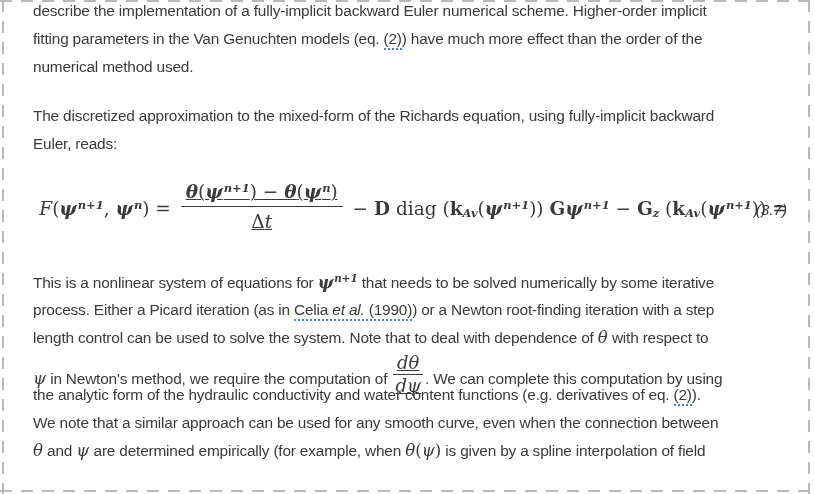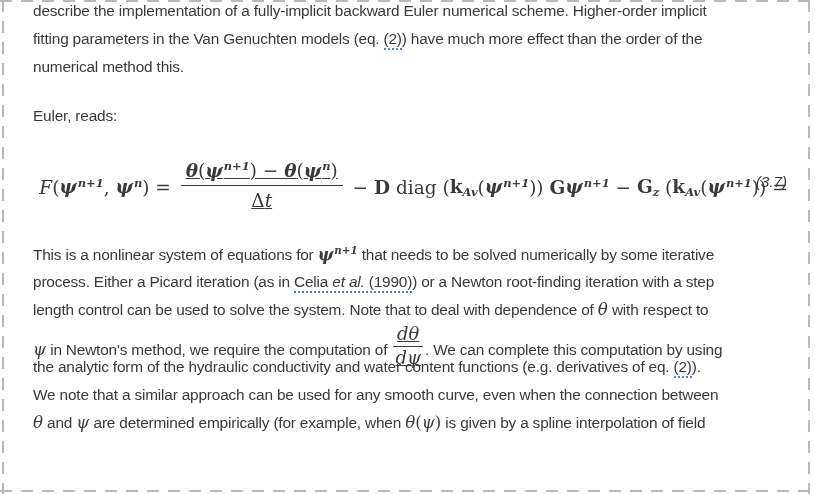--- a/index.html
+++ b/index.html
@@ -37,21 +37,21 @@
   
   .mx{font-family:"DejaVu Serif", serif;letter-spacing:0;}
   .para .mx{font-size:1.08em;}
   .mx.mi{font-style:italic;}
   .mx.mbi{font-style:italic;font-weight:700;}
   .mx.mb{font-weight:700;}
   .mx sup{font-size:0.62em;font-style:italic;vertical-align:baseline;position:relative;top:-0.55em;margin-left:1px;letter-spacing:0;}
   .mx sub{font-size:0.62em;font-style:italic;vertical-align:baseline;position:relative;top:0.22em;letter-spacing:0;}
 
   .eqwrap{position:relative;margin:12px 0 26px 5px;height:64px;
-    display:flex;align-items:flex-end;justify-content:center;}
+    display:flex;align-items:center;justify-content:center;}
   .eqbody{font-family:"DejaVu Serif", serif;font-size:18.5px;white-space:pre;letter-spacing:0;}
   .eqnum{position:absolute;right:2px;top:50%;transform:translateY(-50%);
     font-family:"Liberation Sans", sans-serif;font-size:15.4px;letter-spacing:-0.1px;font-style:italic;}
 
   .frac{display:inline-block;vertical-align:middle;text-align:center;margin:0 4px;transform:translateY(-3px);text-decoration:underline;}
   .frac .num{display:block;padding:0 5px 4px 5px;}
   .frac .den{display:block;border-top:1.4px solid var(--text);padding:4px 5px 0 5px;}
 
   .sfrac{font-size:11.5px;vertical-align:-8px;margin:0 2px;transform:none;line-height:1.1;}
   .sfrac .num{padding:0 2px 1px 2px;}
@@ -62,23 +62,24 @@
 
 <div class="crop h top"></div>
 <div class="crop h bottom"></div>
 <div class="crop v left"></div>
 <div class="crop v right"></div>
 
 <main class="doc">
   <p class="para first">
       <span class="tline">describe the implementation of a fully-implicit backward Euler numerical scheme. Higher-order implicit</span>
       <span class="tline">fitting parameters in the Van Genuchten models (eq. <span class="doclink">(2)</span>) have much more effect than the order of the</span>
-      <span class="tline">numerical method this.</span>
+      <span class="tline">numerical method used.</span>
     </p>
   <p class="para">
+      <span class="tline">The discretized approximation to the mixed-form of the Richards equation, using fully-implicit backward</span>
       <span class="tline">Euler, reads:</span>
     </p>
   <div class="eqwrap">
     <span class="eqbody"><span class="mx mi">F</span><span class="mx m">(</span><span class="mx mbi">ψ<sup>n+1</sup></span><span class="mx m">, </span><span class="mx mbi">ψ<sup>n</sup></span><span class="mx m">) = </span><span class="frac"><span class="num"><span class="mx mbi">θ</span><span class="mx m">(</span><span class="mx mbi">ψ<sup>n+1</sup></span><span class="mx m">) − </span><span class="mx mbi">θ</span><span class="mx m">(</span><span class="mx mbi">ψ<sup>n</sup></span><span class="mx m">)</span></span><span class="den"><span class="mx m">Δ</span><span class="mx mi">t</span></span></span><span class="mx m"> − </span><span class="mx mb">D</span><span class="mx m"> diag (</span><span class="mx mb">k<sub>Av</sub></span><span class="mx m">(</span><span class="mx mbi">ψ<sup>n+1</sup></span><span class="mx m">)) </span><span class="mx mb">G</span><span class="mx mbi">ψ<sup>n+1</sup></span><span class="mx m"> − </span><span class="mx mb">G<sub>z</sub></span><span class="mx m"> (</span><span class="mx mb">k<sub>Av</sub></span><span class="mx m">(</span><span class="mx mbi">ψ<sup>n+1</sup></span><span class="mx m">)) =</span></span>
     <span class="eqnum">(3.7)</span>
   </div>
   <p class="para">
       <span class="tline">This is a nonlinear system of equations for <span class="mx mbi">ψ<sup>n+1</sup></span> that needs to be solved numerically by some iterative</span>
       <span class="tline">process. Either a Picard iteration (as in <span class="doclink">Celia <span class="em-text">et al.</span> (1990)</span>) or a Newton root-finding iteration with a step</span>
       <span class="tline">length control can be used to solve the system. Note that to deal with dependence of <span class="mx mi">θ</span> with respect to</span>

